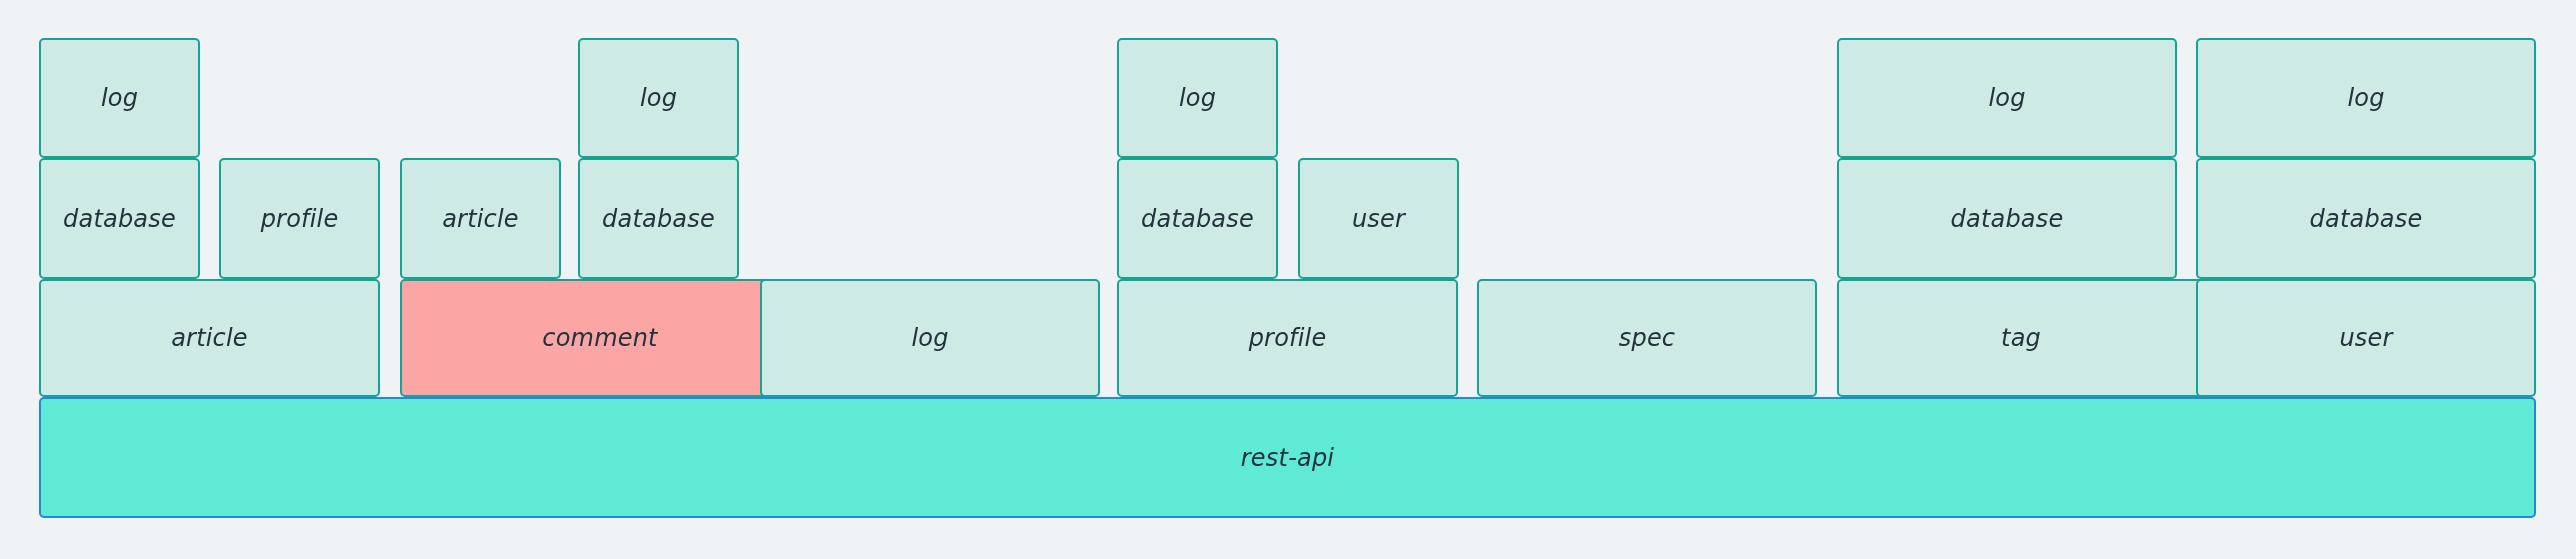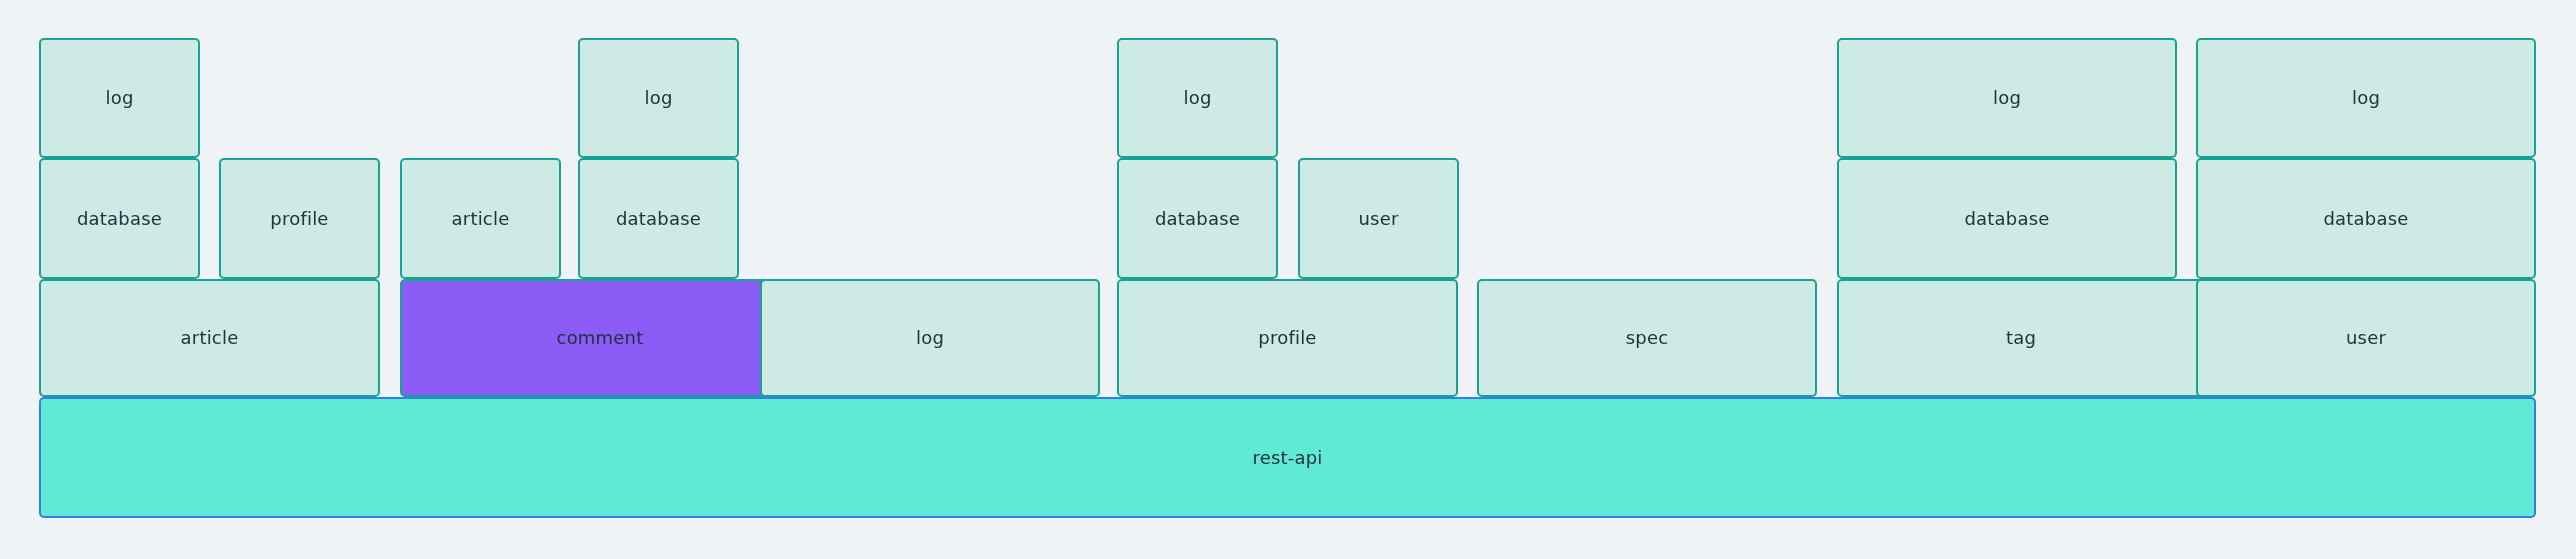--- a/index.html
+++ b/index.html
@@ -19,24 +19,25 @@
     height: 559px;
     background: #eff3f5;
   }
   .node {
     position: absolute;
     box-sizing: border-box;
     display: flex;
     align-items: center;
     justify-content: center;
     border-radius: 5px;
-    font-size: 18px;
+    font-size: 24px;
     line-height: 1;
     letter-spacing: 0.2px;
     white-space: nowrap;
+    font-style: italic;
   }
   .node.leaf {
     background: #cdeae4;
     border: 2.5px solid #16a394;
     color: #22333d;
   }
   .node.root {
     background: #d8e5f6;
     border: 2.5px solid #2f80e0;
     color: #22333d;
@@ -57,21 +58,21 @@
     </div>
     <div class="node leaf" style="left: 39px; top: 279px; width: 341px; height: 118px; background: rgb(205, 234, 228); border-color: rgb(22, 163, 148); color: rgb(34, 51, 61);">
       <span class="node-label">article</span>
     </div>
     <div class="node leaf" style="left: 219px; top: 158px; width: 161px; height: 121px; background: rgb(205, 234, 228); border-color: rgb(22, 163, 148); color: rgb(34, 51, 61);">
       <span class="node-label">profile</span>
     </div>
     <div class="node leaf" style="left: 400px; top: 158px; width: 161px; height: 121px; background: rgb(205, 234, 228); border-color: rgb(22, 163, 148); color: rgb(34, 51, 61);">
       <span class="node-label">article</span>
     </div>
-    <div class="node leaf" style="left: 400px; top: 279px; width: 400px; height: 118px; background: #8b5cf6; border-color: rgb(22, 163, 148); color: rgb(34, 51, 61);">
+    <div class="node leaf" style="left: 400px; top: 279px; width: 400px; height: 118px; background: #fca5a5; border-color: rgb(22, 163, 148); color: rgb(34, 51, 61);">
       <span class="node-label">comment</span>
     </div>
     <div class="node leaf" style="left: 578px; top: 38px; width: 161px; height: 120px; background: rgb(205, 234, 228); border-color: rgb(22, 163, 148); color: rgb(34, 51, 61);">
       <span class="node-label">log</span>
     </div>
     <div class="node leaf" style="left: 578px; top: 158px; width: 161px; height: 121px; background: rgb(205, 234, 228); border-color: rgb(22, 163, 148); color: rgb(34, 51, 61);">
       <span class="node-label">database</span>
     </div>
     <div class="node leaf" style="left: 760px; top: 279px; width: 340px; height: 118px; background: rgb(205, 234, 228); border-color: rgb(22, 163, 148); color: rgb(34, 51, 61);">
       <span class="node-label">log</span>

